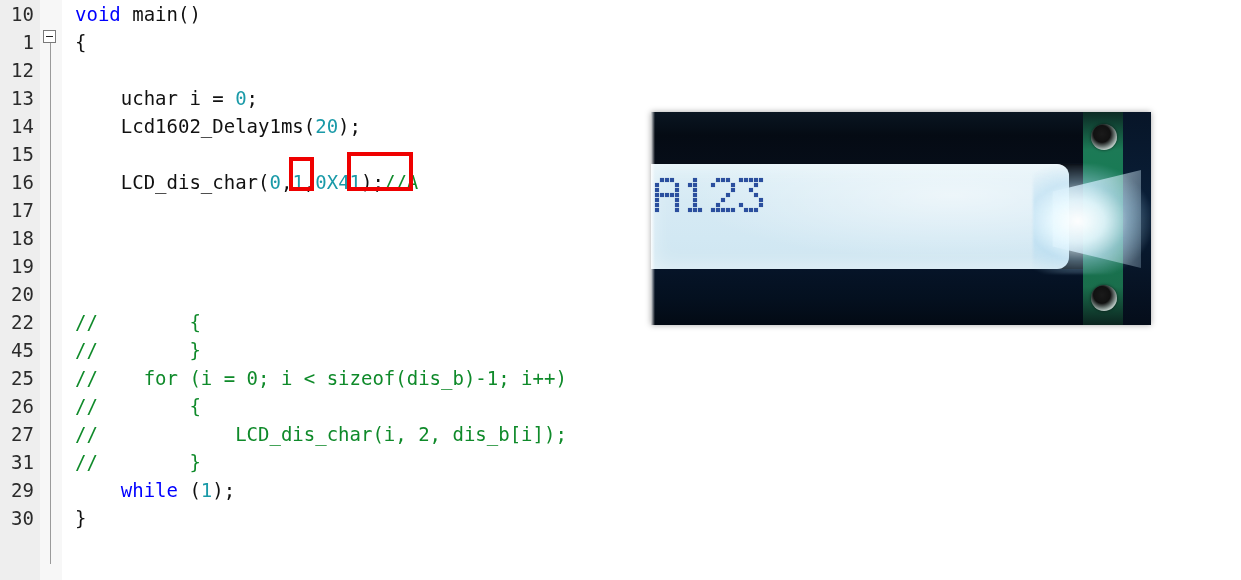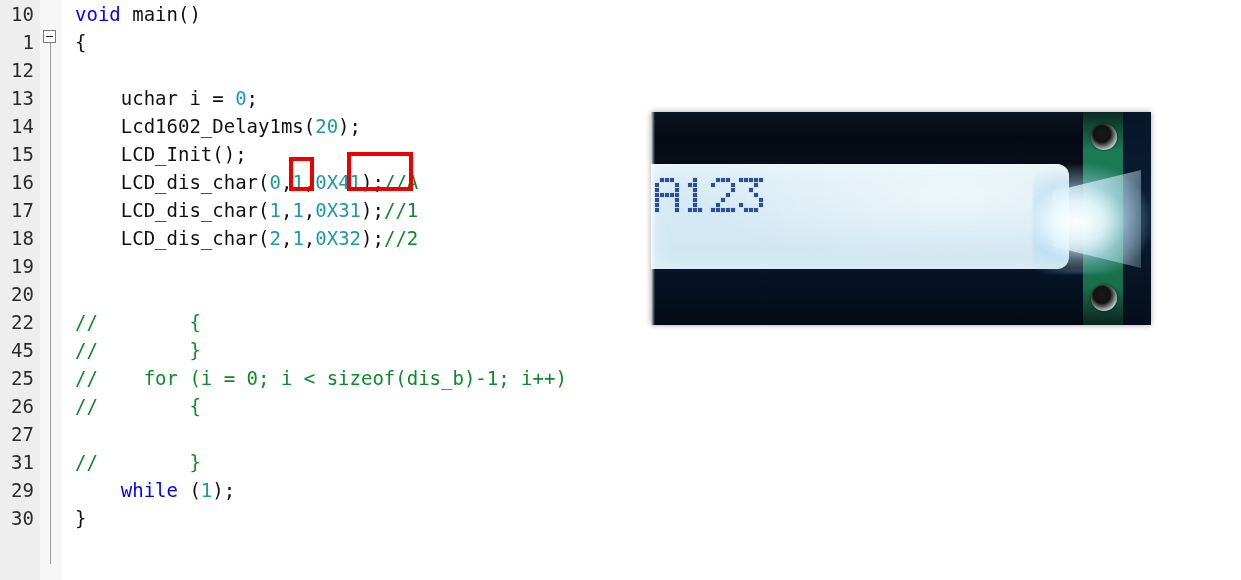--- a/index.html
+++ b/index.html
@@ -239,31 +239,31 @@
     <div class="fold-rail"></div>
     <div class="indent-line"></div>
     <div class="fold-box"></div>
 
     <div class="code-lines" id="code-lines">
         <div class="line"><span class="ln">10</span><span class="ltext"><span class="kw">void</span><span class="plain"> main()</span></span></div>
         <div class="line"><span class="ln">1</span><span class="ltext"><span class="plain">{</span></span></div>
         <div class="line"><span class="ln">12</span><span class="ltext"><span class="plain"></span></span></div>
         <div class="line"><span class="ln">13</span><span class="ltext"><span class="plain">    uchar i = </span><span class="num">0</span><span class="plain">;</span></span></div>
         <div class="line"><span class="ln">14</span><span class="ltext"><span class="plain">    Lcd1602_Delay1ms(</span><span class="num">20</span><span class="plain">);</span></span></div>
-        <div class="line"><span class="ln">15</span><span class="ltext"><span class="plain">    LCD_Init();</span></span></div>
+        <div class="line"><span class="ln">15</span></div>
         <div class="line"><span class="ln">16</span><span class="ltext"><span class="plain">    LCD_dis_char(</span><span class="num">0</span><span class="plain">,</span><span class="num">1</span><span class="plain">,</span><span class="num">0X41</span><span class="plain">);</span><span class="cmt">//A</span></span></div>
-        <div class="line"><span class="ln">17</span><span class="ltext"><span class="plain">    LCD_dis_char(</span><span class="num">1</span><span class="plain">,</span><span class="num">1</span><span class="plain">,</span><span class="num">0X31</span><span class="plain">);</span><span class="cmt">//1</span></span></div>
-        <div class="line"><span class="ln">18</span><span class="ltext"><span class="plain">    LCD_dis_char(</span><span class="num">2</span><span class="plain">,</span><span class="num">1</span><span class="plain">,</span><span class="num">0X32</span><span class="plain">);</span><span class="cmt">//2</span></span></div>
+        <div class="line"><span class="ln">17</span></div>
+        <div class="line"><span class="ln">18</span></div>
         <div class="line"><span class="ln">19</span></div>
         <div class="line"><span class="ln">20</span><span class="ltext"><span class="plain"></span></span></div>
         <div class="line"><span class="ln">22</span><span class="ltext"><span class="cmt">//        {</span></span></div>
         <div class="line"><span class="ln">45</span><span class="ltext"><span class="cmt">//        }</span></span></div>
         <div class="line"><span class="ln">25</span><span class="ltext"><span class="cmt">//    for (i = 0; i &lt; sizeof(dis_b)-1; i++)</span></span></div>
         <div class="line"><span class="ln">26</span><span class="ltext"><span class="cmt">//        {</span></span></div>
-        <div class="line"><span class="ln">27</span></div>
+        <div class="line"><span class="ln">27</span><span class="ltext"><span class="cmt">//            LCD_dis_char(i, 2, dis_b[i]);</span></span></div>
         <div class="line"><span class="ln">31</span><span class="ltext"><span class="cmt">//        }</span></span></div>
         <div class="line"><span class="ln">29</span><span class="ltext"><span class="plain">    </span><span class="kw">while</span><span class="plain"> (</span><span class="num">1</span><span class="plain">);</span></span></div>
         <div class="line"><span class="ln">30</span><span class="ltext"><span class="plain">}</span></span></div>
       </div>
 
     <div class="redbox" id="redbox-arg0"></div>
     <div class="redbox" id="redbox-hex"></div>
   </div>
 
   <div class="photo">

